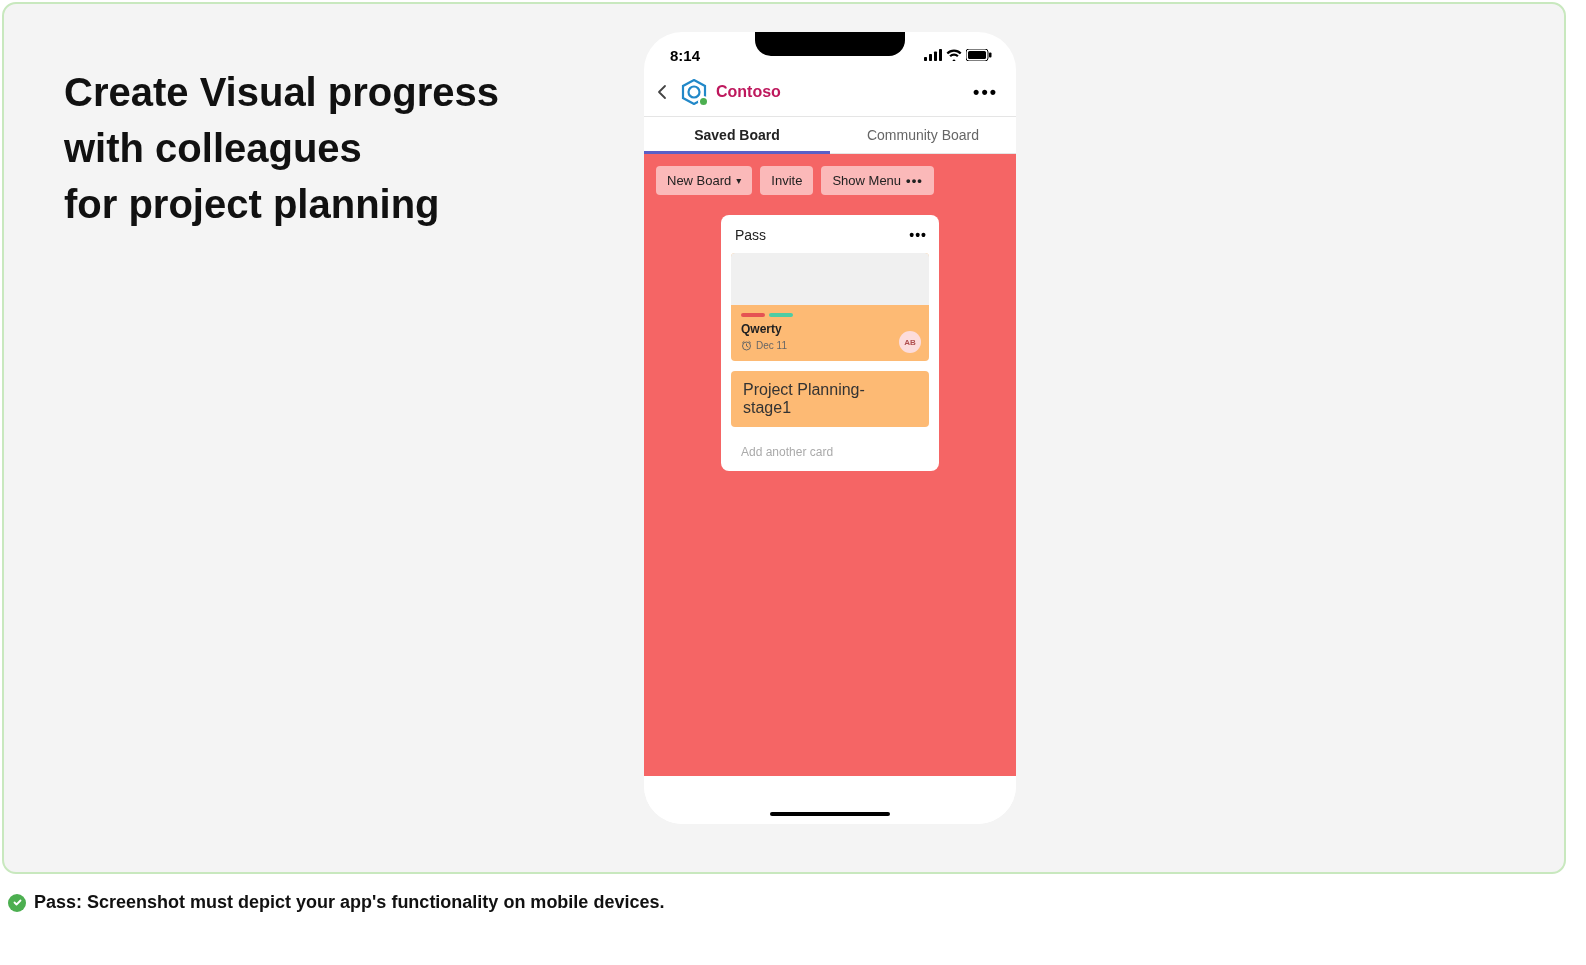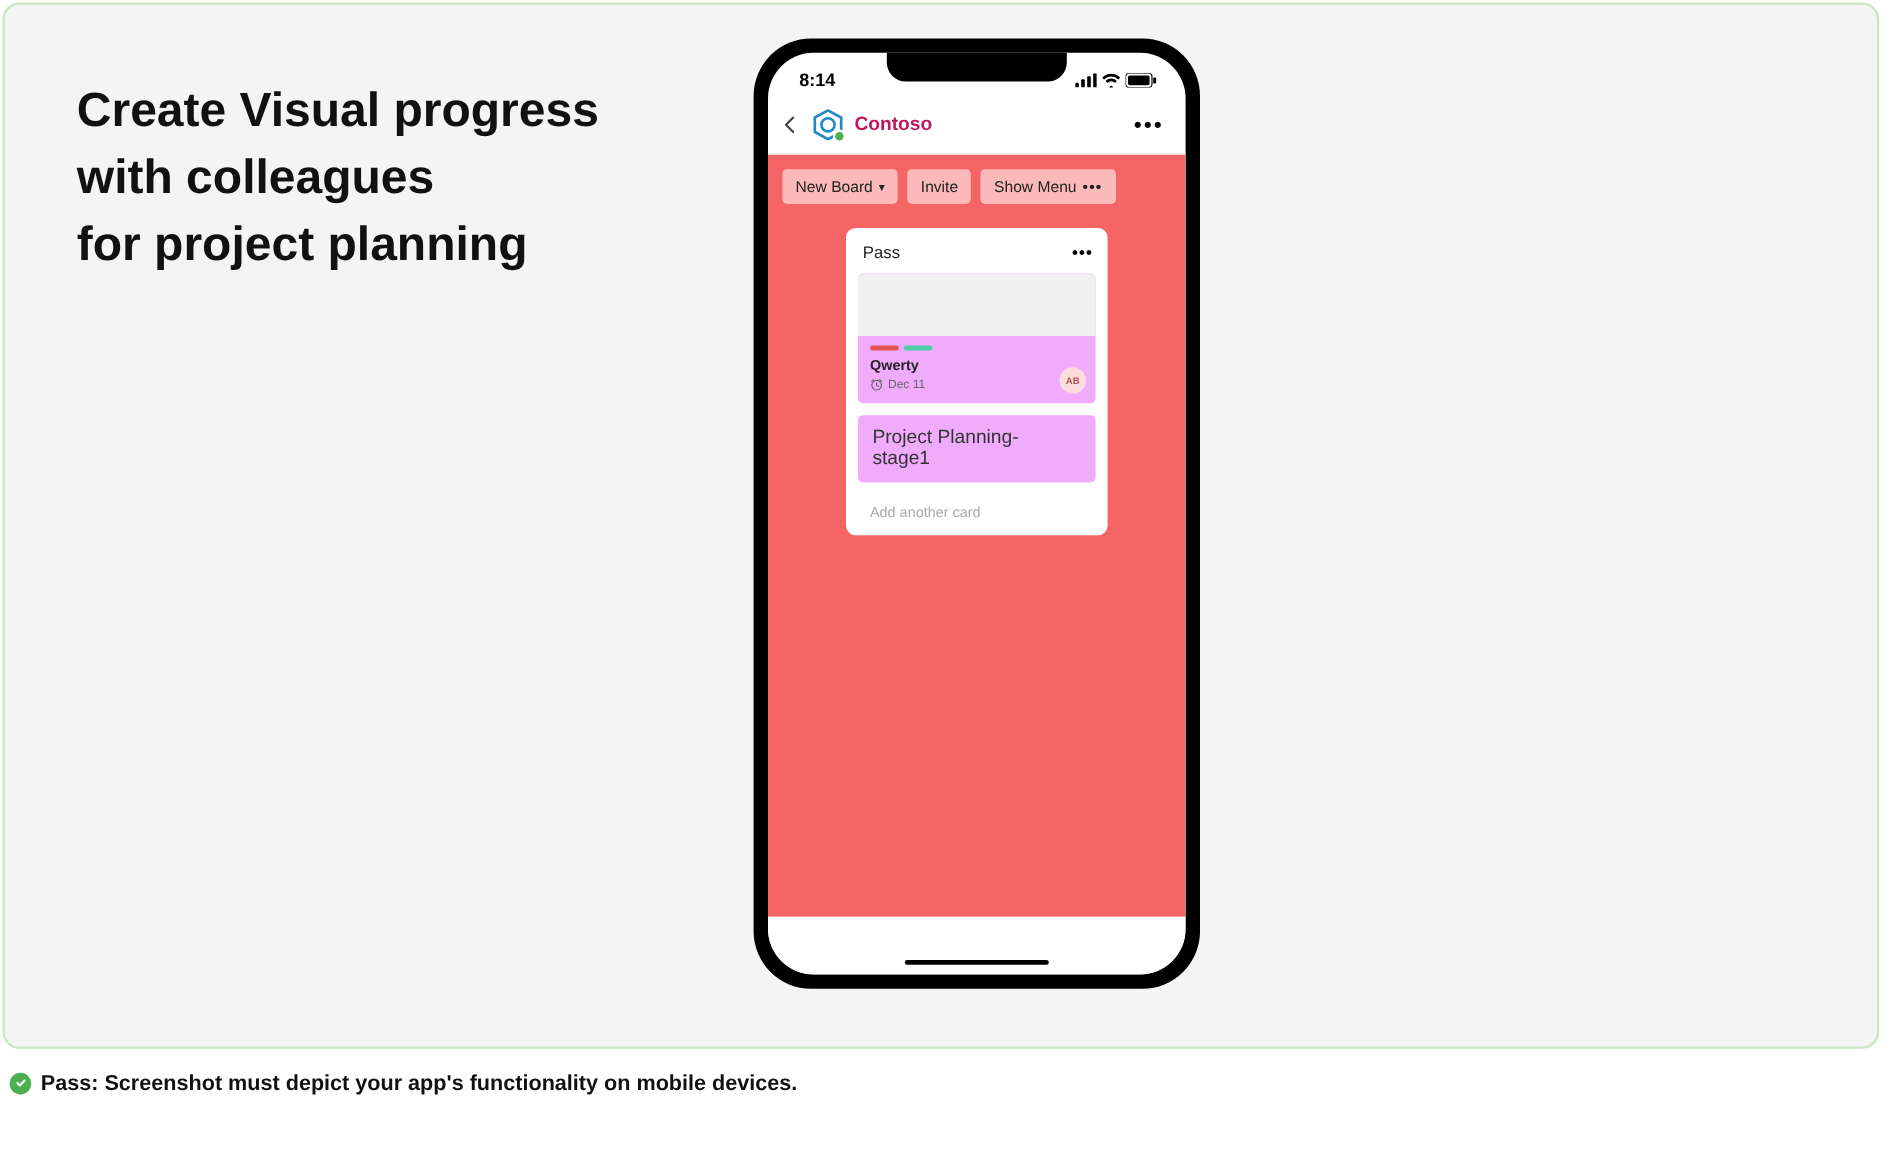--- a/index.html
+++ b/index.html
@@ -26,27 +26,26 @@
       margin: 60px 0 0 60px;
       font-size: 40px;
       font-weight: 700;
       line-height: 1.4;
       color: #111;
       max-width: 540px;
     }
     
     .phone {
       position: absolute;
-      left: 624px;
+      left: 640px;
       top: 28px;
       width: 372px;
       height: 792px;
       background: #000;
       border-radius: 48px;
-      padding: 12px;
     }
     .phone-inner {
       width: 100%;
       height: 100%;
       background: #fff;
       border-radius: 38px;
       overflow: hidden;
       position: relative;
       display: flex;
       flex-direction: column;
@@ -207,21 +206,21 @@
       font-weight: 500;
       color: #222;
     }
     .col-more {
       font-size: 14px;
       letter-spacing: 1px;
       font-weight: 700;
       cursor: pointer;
     }
     .card-item {
-      background: #f0abfc;
+      background: #fdba74;
       border-radius: 4px;
       margin-bottom: 10px;
     }
     .card-media {
       height: 52px;
       background: #f0f0f0;
       border-top-left-radius: 4px;
       border-top-right-radius: 4px;
     }
     .card-content {
@@ -364,20 +363,24 @@
           <svg class="hex-outer" viewBox="0 0 26 26">
             <polygon points="13,1 24,7 24,19 13,25 2,19 2,7" fill="none" stroke="#2288c8" stroke-width="2.2"></polygon>
             <circle cx="13" cy="13" r="5.5" fill="none" stroke="#2288c8" stroke-width="2.2"></circle>
           </svg>
           <div class="green-dot"></div>
         </div>
         <div class="app-title">Contoso</div>
         <div class="header-more">•••</div>
       </div>
 
+      <div class="tabs">
+        <div class="tab active">Saved Board</div>
+        <div class="tab">Community Board</div>
+      </div>
 
       <div class="board-body">
         <div class="board-actions">
           <div class="board-btn">
             <span>New Board</span>
             <span class="chev">▾</span>
           </div>
           <div class="board-btn">
             <span>Invite</span>
           </div>

